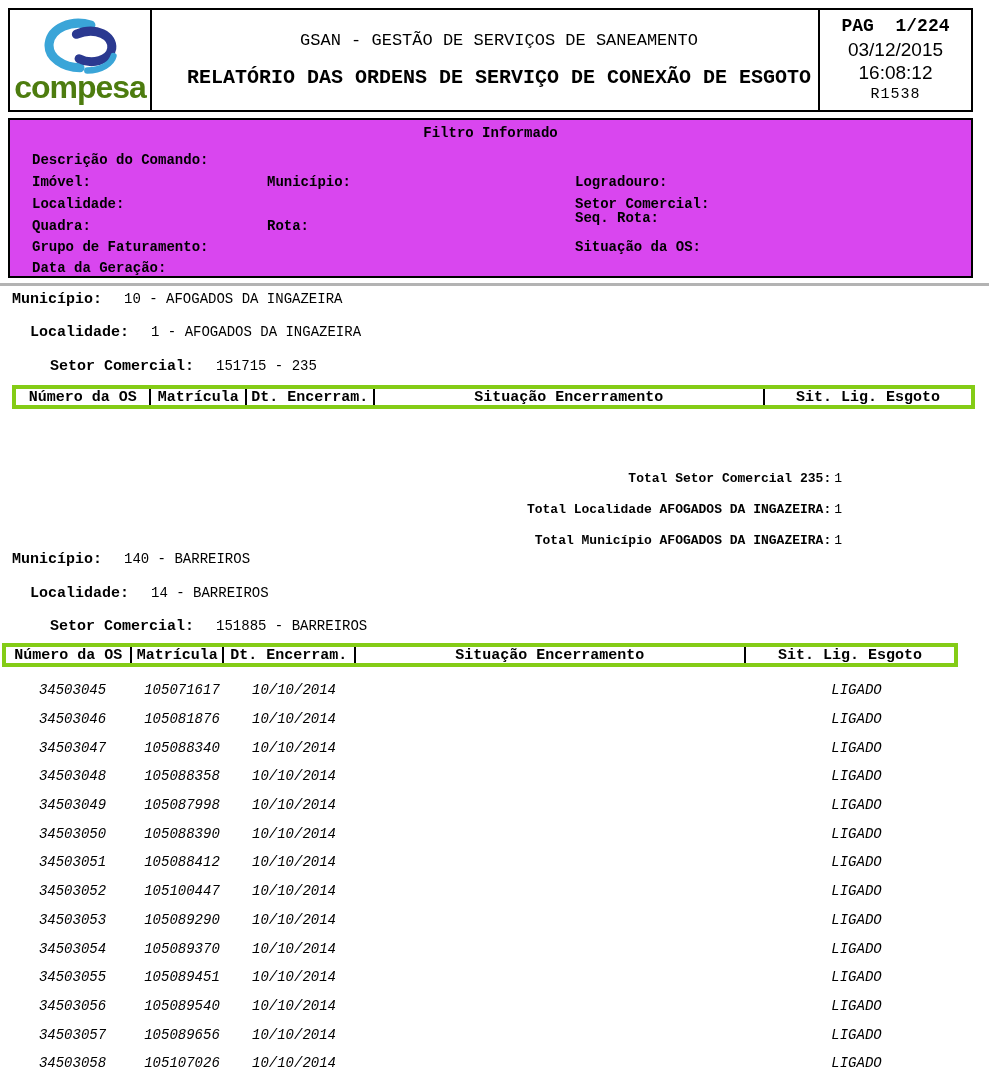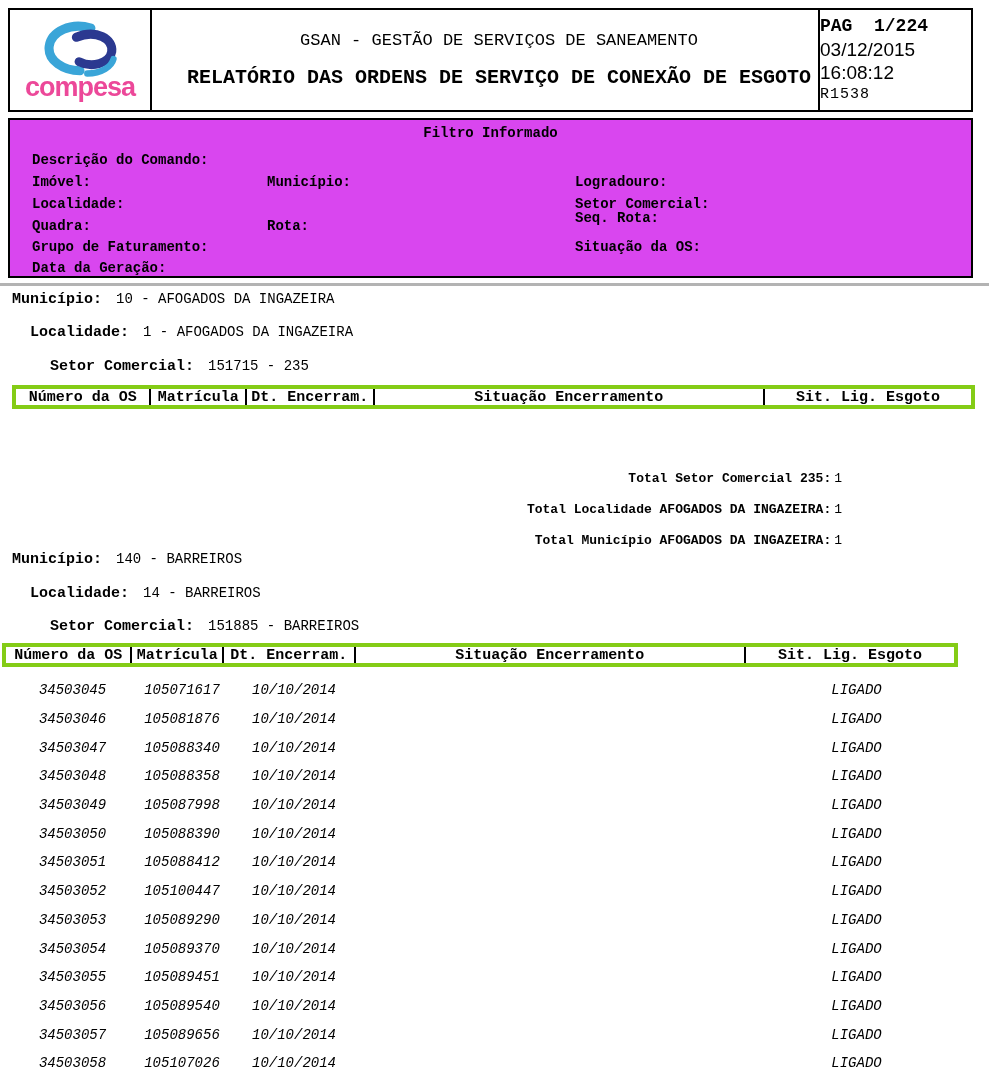--- a/index.html
+++ b/index.html
@@ -4,45 +4,45 @@
 <style>
   html,body { margin:0; padding:0; background:#fff; }
   .page { position:relative; width:989px; height:1085px; background:#fff;
           font-family:"Liberation Mono", monospace; color:#000; overflow:hidden; }
 
   
   .hdr-box { position:absolute; left:8px; top:8px; width:965px; height:104px;
              border:2px solid #000; box-sizing:border-box; display:flex; background:#fff; }
   .hdr-logo { width:142px; border-right:2px solid #000; box-sizing:border-box;
               display:flex; flex-direction:column; align-items:center; justify-content:center; }
-  .logo-word { font-family:"Liberation Sans", sans-serif; font-weight:bold; font-size:27px;
-               color:#ec4899; line-height:1; margin-top:-4px; letter-spacing:-1px; }
+  .logo-word { font-family:"Liberation Sans", sans-serif; font-weight:bold; font-size:32px;
+               color:#4d7c0f; line-height:1; margin-top:-4px; letter-spacing:-1px; }
   .hdr-title { flex:1; border-right:2px solid #000; box-sizing:border-box; display:flex;
                flex-direction:column; align-items:center; justify-content:center; gap:16px;padding-left:28px; }
   .t1 { font-size:17px; white-space:pre; }
   .t2 { font-size:20px; font-weight:bold; white-space:pre; }
-  .hdr-info { width:151px; display:flex; flex-direction:column; 
+  .hdr-info { width:151px; display:flex; flex-direction:column; align-items:center;
               justify-content:center; }
   .pag   { font-weight:bold; font-size:18px; white-space:pre; line-height:23px; }
   .hdate, .htime { font-family:"Liberation Sans", sans-serif; font-size:19px; line-height:23px; }
   .rcode { font-size:15px; letter-spacing:1px; line-height:21px; }
 
   
   .filter-box { position:absolute; left:8px; top:118px; width:965px; height:160px;
                 border:2px solid #000; box-sizing:border-box; background:#d946ef; }
   .filter-title { position:absolute; left:0; right:0; top:5px; text-align:center;
                   font-weight:bold; font-size:14px; }
   .flabel { position:absolute; font-weight:bold; font-size:14px; line-height:16px; white-space:pre; }
 
   .gray-rule { position:absolute; left:0; top:283px; width:989px; height:3px; background:#b3b3b3; }
 
   
   .sec-line { position:absolute; display:flex; align-items:baseline; white-space:pre; }
   .sec-label { font-weight:bold; font-size:15px; }
-  .sec-value { font-size:14px; margin-left:14px; }
+  .sec-value { font-size:14px; margin-left:22px; }
 
   
   .thead { position:absolute; border:4px solid #84cc16; box-sizing:border-box; height:24px;
            display:flex; font-weight:bold; font-size:15px; background:#fff; }
   .thead .hc { display:flex; align-items:center; justify-content:center;
                border-right:2px solid #000; box-sizing:border-box; white-space:pre; }
   .thead .hc:last-child { border-right:none; }
 
   .trow { display:flex; font-size:14px; align-items:center; }
   .trow .c { text-align:center; white-space:pre; }

